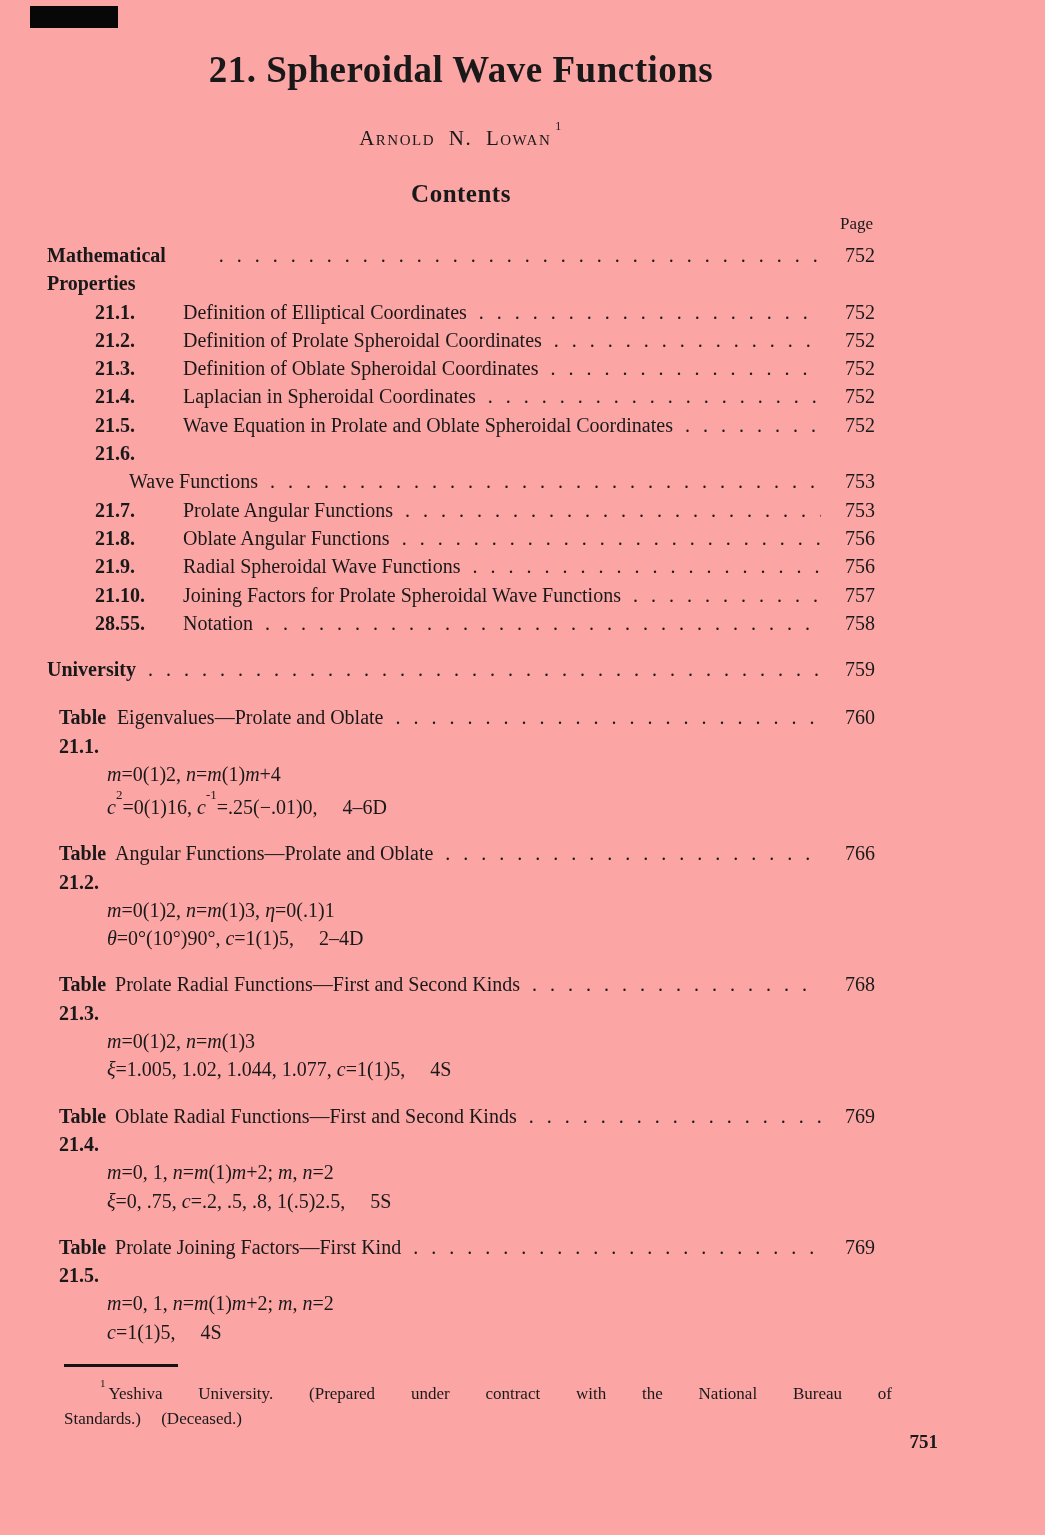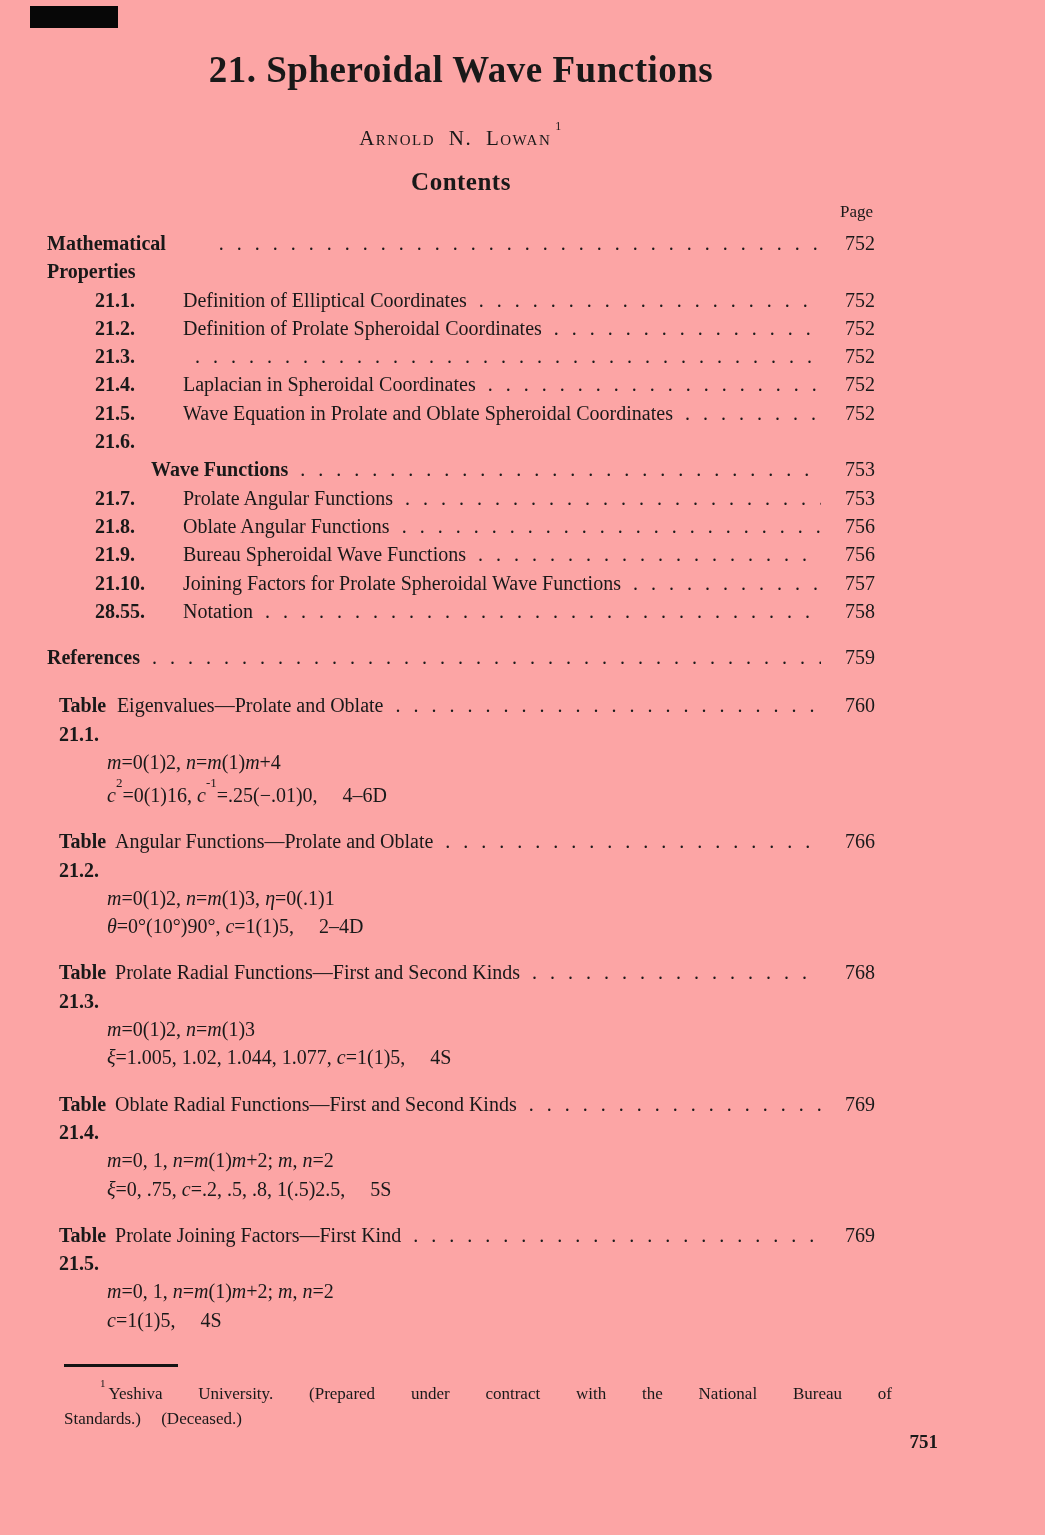--- a/index.html
+++ b/index.html
@@ -19,35 +19,35 @@
     font-size:37px;line-height:44px;font-weight:700;
     text-align:center;letter-spacing:.5px;
   }
   .author-line{
     margin-top:28px;text-align:center;
     font-size:21px;line-height:26px;
     font-variant:small-caps;letter-spacing:1.5px;word-spacing:7px;
   }
   .author-line sup{font-size:12px;position:relative;top:-7px;font-variant:normal;margin-left:4px;}
   .contents-heading{
-    margin-top:16px;text-align:center;
+    margin-top:28px;text-align:center;
     font-size:25px;line-height:30px;font-weight:700;letter-spacing:.5px;
   }
   .page-col-label{
     margin-top:4px;text-align:right;
     font-size:17px;line-height:22px;padding-right:2px;
   }
   .toc{margin-top:6px;font-size:20px;}
   .trow{display:flex;}
   .trow > *{line-height:28.3px;}
   .trow .num{flex:0 0 88px;margin-left:48px;font-weight:700;}
   .trow.lvl0 .label{font-weight:700;}
   .trow .ttl{white-space:nowrap;}
   .ttl-justify{flex:1;text-align:justify;text-align-last:justify;padding-right:38px;white-space:normal;}
-  .wrap-ttl{margin-left:104px;font-weight:bold;}
+  .wrap-ttl{margin-left:82px;}
   .leader{flex:1 1 auto;min-width:0;overflow:hidden;white-space:nowrap;margin:0 10px 0 12px;letter-spacing:4px;color:#1b1b1b;}
   .leader::after{content:". . . . . . . . . . . . . . . . . . . . . . . . . . . . . . . . . . . . . . . . . . . . .";}
   .pg{flex:0 0 44px;text-align:right;}
   .references-row{margin-top:18px;}
   .tables{margin-top:20px;}
   .table-block{margin-top:18px;margin-left:12px;}
   .table-block:first-child{margin-top:0;}
   .tbl-label{font-weight:700;}
   .tbl-title{margin-left:9px;white-space:nowrap;}
   .param{margin-left:48px;font-size:20px;line-height:28.3px;}
@@ -94,20 +94,21 @@
 
       <div class="trow">
         <span class="num">21.2.</span>
         <span class="ttl">Definition of Prolate Spheroidal Coordinates</span>
         <span class="leader"></span>
         <span class="pg">752</span>
       </div>
 
       <div class="trow">
         <span class="num">21.3.</span>
+        <span class="ttl">Definition of Oblate Spheroidal Coordinates</span>
         <span class="leader"></span>
         <span class="pg">752</span>
       </div>
 
       <div class="trow">
         <span class="num">21.4.</span>
         <span class="ttl">Laplacian in Spheroidal Coordinates</span>
         <span class="leader"></span>
         <span class="pg">752</span>
       </div>
@@ -138,41 +139,41 @@
 
       <div class="trow">
         <span class="num">21.8.</span>
         <span class="ttl">Oblate Angular Functions</span>
         <span class="leader"></span>
         <span class="pg">756</span>
       </div>
 
       <div class="trow">
         <span class="num">21.9.</span>
-        <span class="ttl">Bureau Spheroidal Wave Functions</span>
+        <span class="ttl">Radial Spheroidal Wave Functions</span>
         <span class="leader"></span>
         <span class="pg">756</span>
       </div>
 
       <div class="trow">
         <span class="num">21.10.</span>
         <span class="ttl">Joining Factors for Prolate Spheroidal Wave Functions</span>
         <span class="leader"></span>
         <span class="pg">757</span>
       </div>
 
       <div class="trow">
         <span class="num">28.55.</span>
         <span class="ttl">Notation</span>
         <span class="leader"></span>
         <span class="pg">758</span>
       </div>
 
       <div class="trow lvl0 references-row">
-        <span class="label">References</span>
+        <span class="label">University</span>
         <span class="leader"></span>
         <span class="pg">759</span>
       </div>
 
       <div class="tables">
 
         <div class="table-block">
           <div class="trow">
             <span class="tbl-label">Table 21.1.</span>
             <span class="ttl tbl-title">Eigenvalues—Prolate and Oblate</span>

